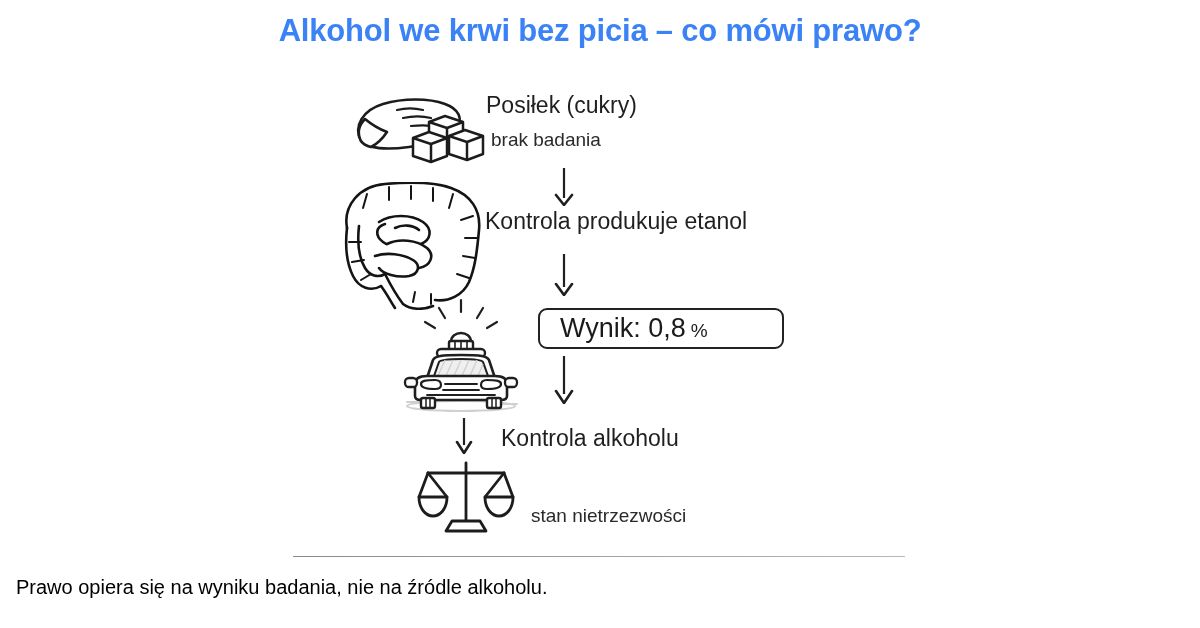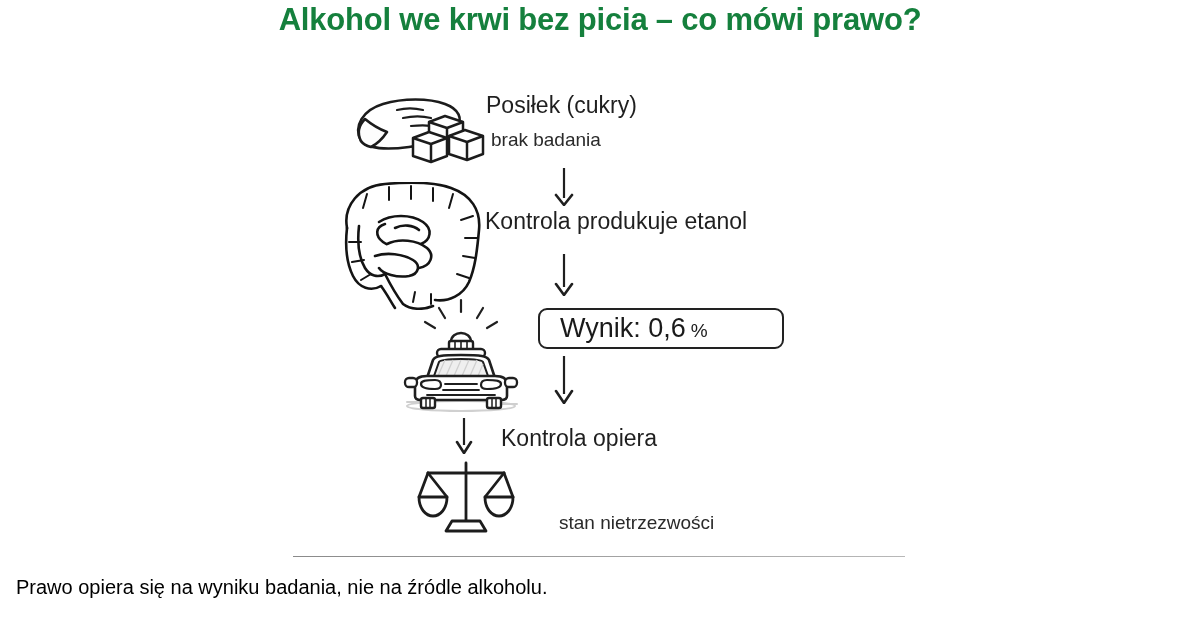--- a/index.html
+++ b/index.html
@@ -19,28 +19,28 @@
 
   .canvas {
     position: absolute;
     inset: 0;
     background: #ffffff;
   }
 
   
   .title {
     position: absolute;
-    top: 2px;
+    top: 13px;
     left: 0;
     width: 1200px;
     text-align: center;
     font-size: 31px;
     font-weight: bold;
     letter-spacing: -0.2px;
-    color: #15803d;
+    color: #3b82f6;
     white-space: nowrap;
   }
 
   
   .txt {
     position: absolute;
     white-space: nowrap;
     color: #1f1f1f;
   }
   .step-title {
@@ -201,21 +201,21 @@
   <div class="txt step-title" style="left:485px; top:208px;">Kontrola produkuje etanol</div>
 
   <svg class="arrow" style="left:552px; top:254px;" width="24" height="42" viewBox="0 0 24 42">
     <line x1="12" y1="0" x2="12" y2="33" stroke="#1f1f1f" stroke-width="2.2"></line>
     <path d="M4 30 L12 41 L20 30" fill="none" stroke="#1f1f1f" stroke-width="2.6" stroke-linecap="round" stroke-linejoin="round"></path>
   </svg>
 
   <div class="result-box"></div>
   <div class="result-text">
     <span>Wynik:</span>
-    <span>0,6</span><span class="result-unit">%</span>
+    <span>0,8</span><span class="result-unit">%</span>
   </div>
 
   <svg class="arrow" style="left:552px; top:356px;" width="24" height="48" viewBox="0 0 24 48">
     <line x1="12" y1="0" x2="12" y2="38" stroke="#1f1f1f" stroke-width="2.2"></line>
     <path d="M4 35 L12 47 L20 35" fill="none" stroke="#1f1f1f" stroke-width="2.6" stroke-linecap="round" stroke-linejoin="round"></path>
   </svg>
 
   <svg class="illus" style="left:393px; top:298px;" width="136" height="118" viewBox="0 0 136 118">
 
     <ellipse cx="68" cy="108" rx="54" ry="5" fill="none" stroke="#d0d0d0" stroke-width="2"></ellipse>
@@ -277,21 +277,21 @@
       <line x1="99" y1="100" x2="99" y2="110"></line>
       <line x1="103" y1="100" x2="103" y2="110"></line>
     </g>
   </svg>
 
   <svg class="arrow" style="left:452px; top:418px;" width="24" height="36" viewBox="0 0 24 36">
     <line x1="12" y1="0" x2="12" y2="27" stroke="#1f1f1f" stroke-width="2.2"></line>
     <path d="M5 24 L12 35 L19 24" fill="none" stroke="#1f1f1f" stroke-width="2.6" stroke-linecap="round" stroke-linejoin="round"></path>
   </svg>
 
-  <div class="txt step-title" style="left:501px; top:425px;">Kontrola opiera</div>
+  <div class="txt step-title" style="left:501px; top:425px;">Kontrola alkoholu</div>
 
   <svg class="illus" style="left:416px; top:459px;" width="100" height="76" viewBox="0 0 100 76">
     <g fill="#ffffff" stroke="#1c1c1c" stroke-width="2.8" stroke-linejoin="round" stroke-linecap="round">
 
       <line x1="50" y1="4" x2="50" y2="62"></line>
 
       <line x1="12" y1="14" x2="88" y2="14"></line>
 
       <line x1="12" y1="14" x2="3" y2="38"></line>
       <line x1="12" y1="14" x2="31" y2="38"></line>
@@ -300,18 +300,18 @@
       <line x1="88" y1="14" x2="97" y2="38"></line>
 
       <path d="M3 38 L31 38 C31 50 24 57 17 57 C10 57 3 50 3 38 Z"></path>
 
       <path d="M69 38 L97 38 C97 50 90 57 83 57 C76 57 69 50 69 38 Z"></path>
 
       <path d="M36 62 L64 62 L70 72 L30 72 Z"></path>
     </g>
   </svg>
 
-  <div class="txt step-sub" style="left:559px; top:505px;margin-top:7px;">stan nietrzezwości</div>
+  <div class="txt step-sub" style="left:531px; top:505px;">stan nietrzezwości</div>
 
   <div class="divider"></div>
   <div class="footer">Prawo opiera się na wyniku badania, nie na źródle alkoholu.</div>
 
 </div>
 
 </body></html>

